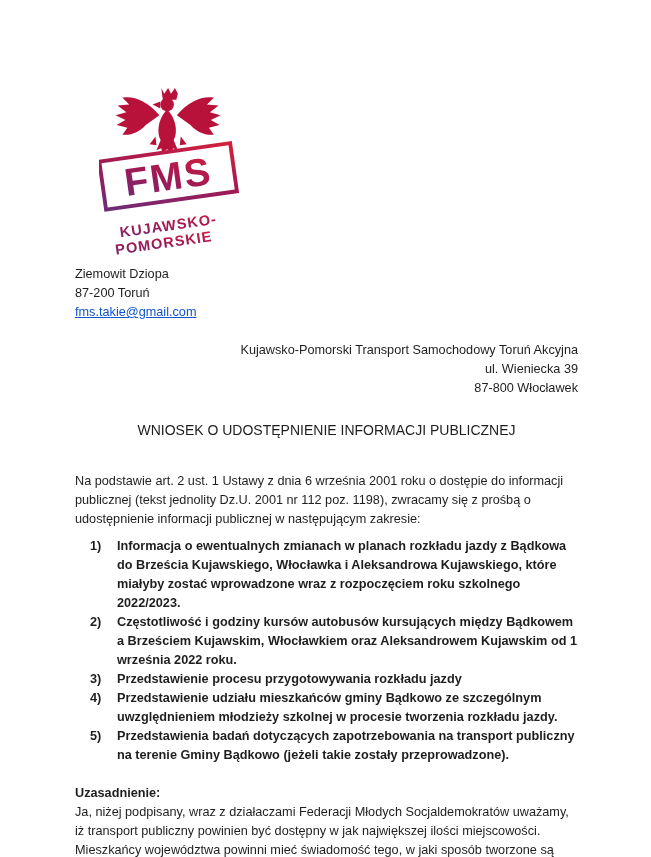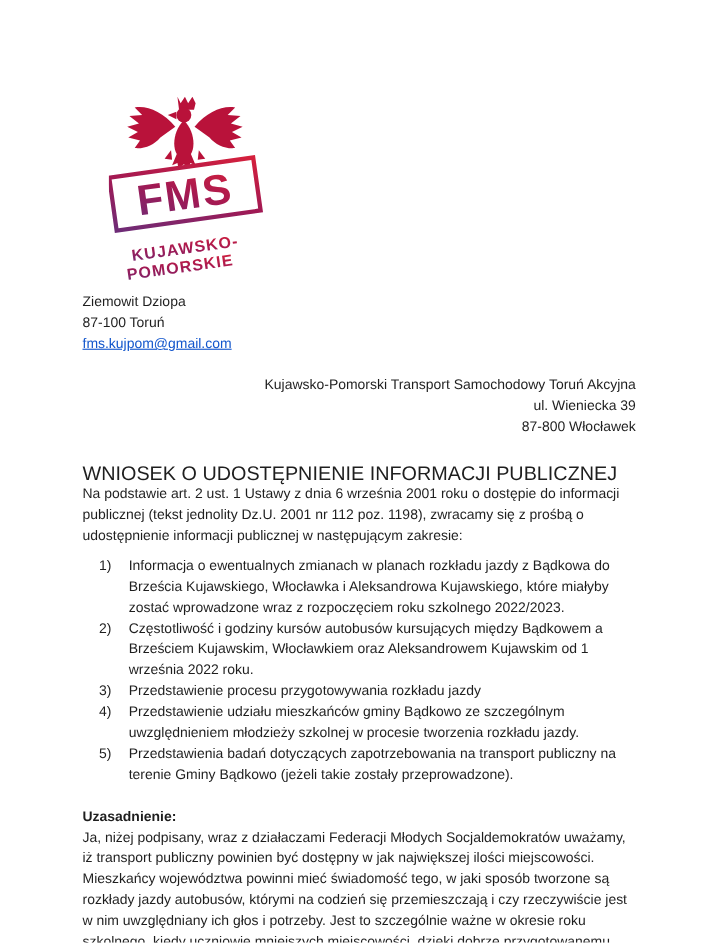--- a/index.html
+++ b/index.html
@@ -18,31 +18,31 @@
   .content { padding:88px 73px 0 75px; }
 
   .logo-wrap { margin-left:24px; width:146px; }
   .logo-wrap svg { display:block; }
 
   .sender { margin-top:6px; }
   .email-link { color:#1155cc; text-decoration:underline; cursor:pointer; }
 
   .recipient { margin-top:19px; text-align:right; }
 
-  .doc-title { margin-top:23px; text-align:left; font-weight:normal; font-size:18px; }
+  .doc-title { margin-top:23px; text-align:center; font-weight:normal; font-size:14px; }
 
-  .intro { margin-top:0; }
+  .intro { margin-top:32px; }
 
   ol.request-list {
     margin:8px 0 0 0;
     padding:0 0 0 42px;
     list-style:none;
     counter-reset:req;
   }
-  ol.request-list li { counter-increment:req; position:relative; }
+  ol.request-list li { counter-increment:req; position:relative;font-weight:bold; }
   ol.request-list li::before {
     content:counter(req) ")";
     position:absolute;
     left:-27px;
   }
 
   .justification { margin-top:19px; }
   .justification-heading { font-weight:bold; }
 </style>
 </head>
@@ -80,23 +80,23 @@
 
         <g transform="rotate(-8 70 150)" fill="url(#fmsgrad)" font-family="Liberation Sans, sans-serif" font-size="15" font-weight="bold" letter-spacing="1">
           <text x="22" y="147">KUJAWSKO-</text>
           <text x="15" y="164">POMORSKIE</text>
         </g>
       </svg>
     </div>
 
     <div class="sender">
       <div>Ziemowit Dziopa</div>
-      <div>87-100 Toruń</div>
+      <div>87-200 Toruń</div>
       <div>
-        <a class="email-link">fms.kujpom@gmail.com</a>
+        <a class="email-link">fms.takie@gmail.com</a>
       </div>
     </div>
 
     <div class="recipient">
       <div>Kujawsko-Pomorski Transport Samochodowy Toruń Akcyjna</div>
       <div>ul. Wieniecka 39</div>
       <div>87-800 Włocławek</div>
     </div>
 
     <div class="doc-title">WNIOSEK O UDOSTĘPNIENIE INFORMACJI PUBLICZNEJ</div>

